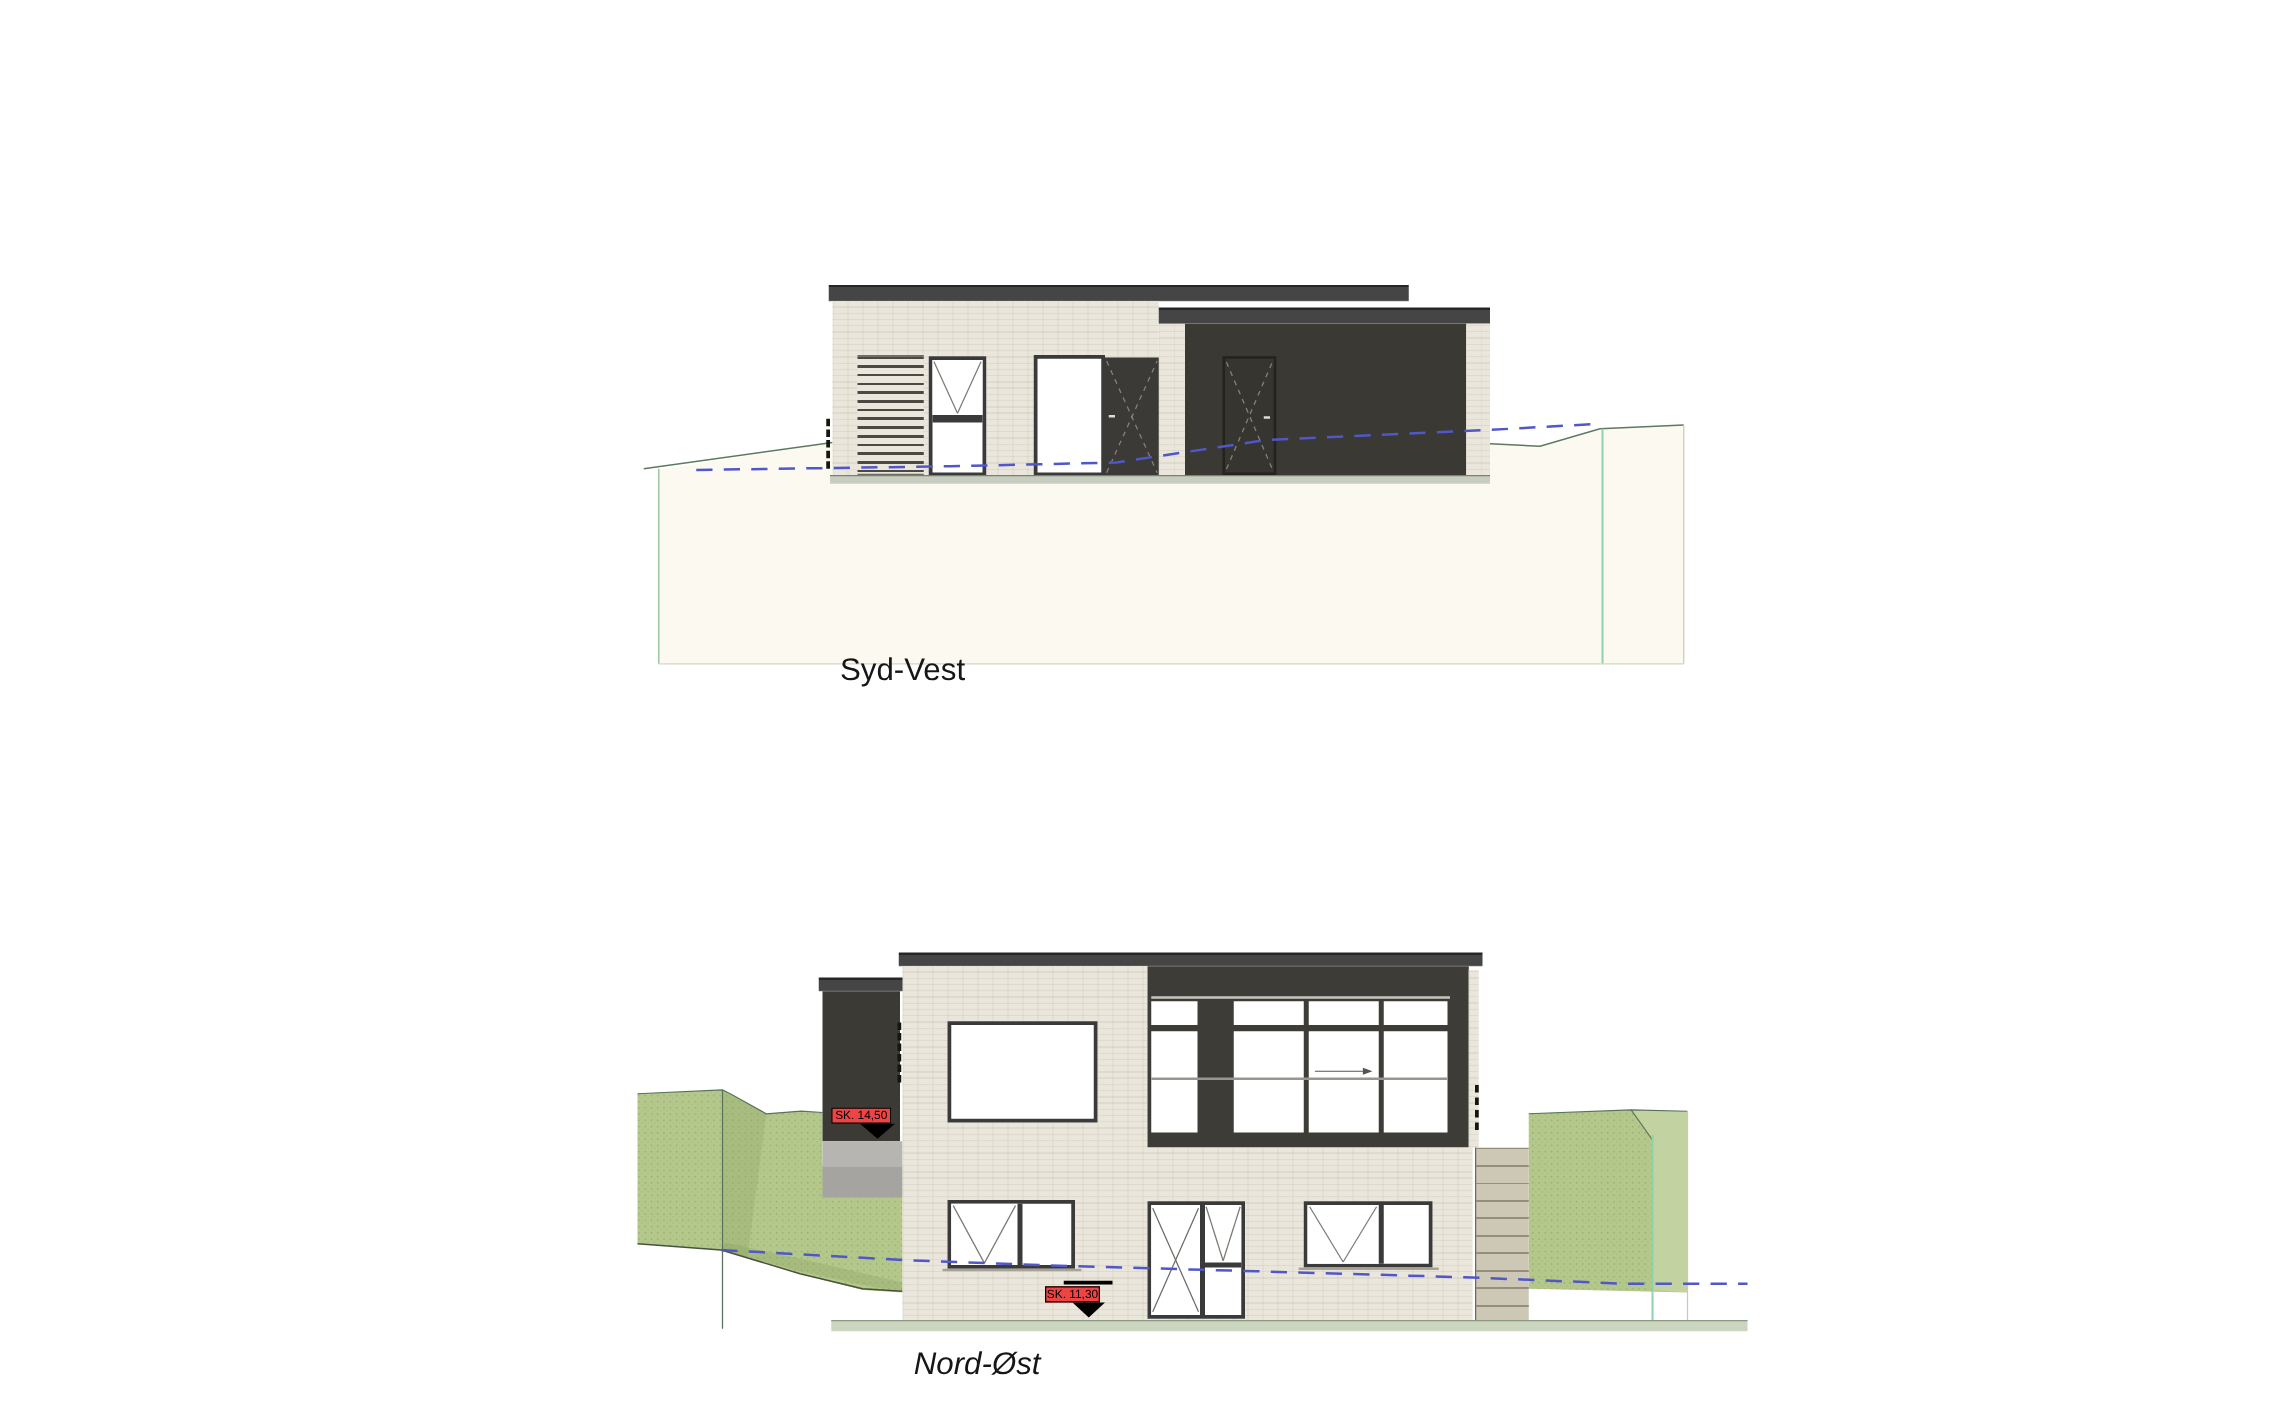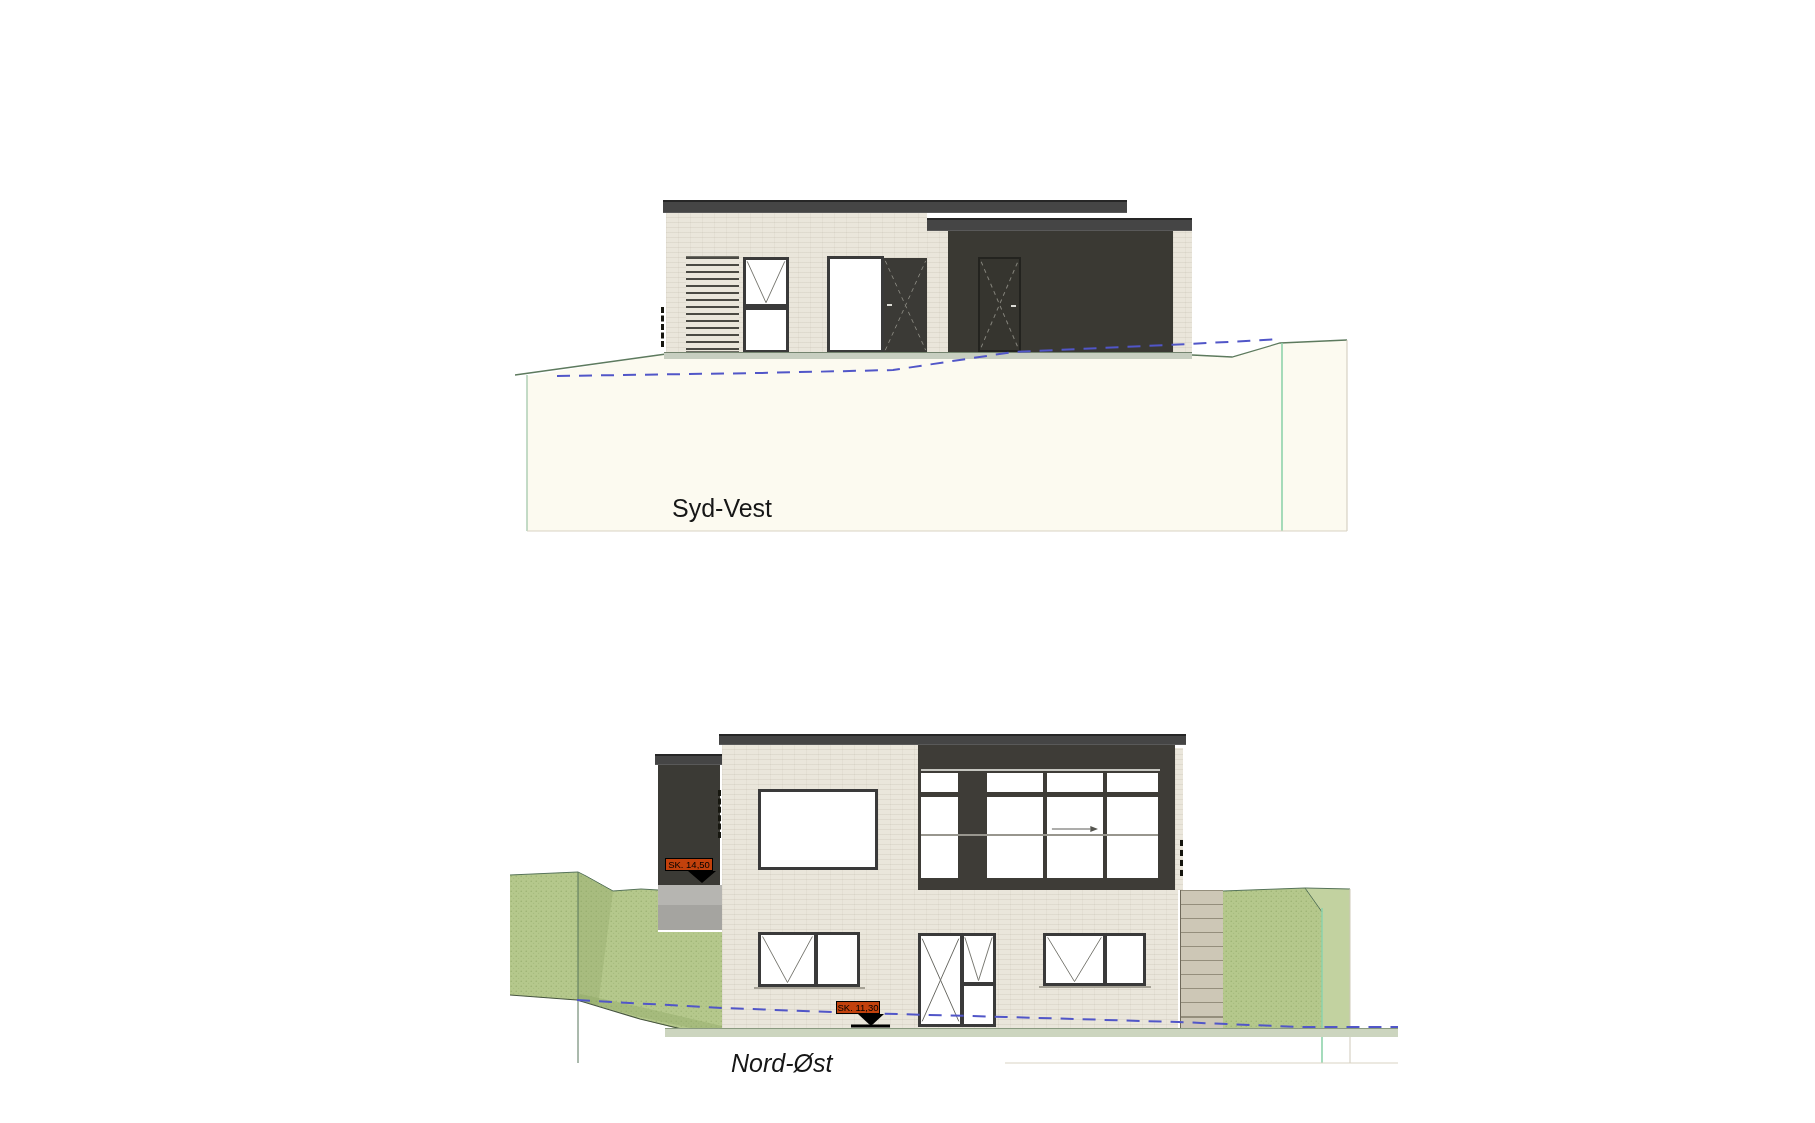--- a/index.html
+++ b/index.html
@@ -1,18 +1,18 @@
 <!DOCTYPE html>
 <html style="--paper: #ffffff; --brick: #eae6db; --darkclad: #3d3c38; --darkdoor: #36352f; --roof: #454545; --roofedge: #262626; --frame: #3a3a3a; --pane: #ffffff; --plinthgreen: #c7cec0; --plinthgray: #a5a4a0; --terrainfill: #fcfaf0; --terrainline: #5d7a5e; --grass: #b5c88c; --grassdark: #8aa362; --grassline: #57745a; --stair: #cdc7b6; --stairline: #948e7c; --dashblue: #5156c8; --brightgreen: #8ed3ab; --faintline: #d9d3c3;"><head>
 <meta charset="utf-8">
 <style>
   html,body{margin:0;padding:0;background:#fff;}
   #stage{position:relative;width:1815px;height:1123px;background:var(--paper,#ffffff);overflow:hidden;
          font-family:"Liberation Sans",sans-serif;}
-  .abs{position:absolute;}
+  .abs{position:absolute;margin-top:28px;}
   .svgfull{position:absolute;left:0;top:0;width:1815px;height:1123px;}
   
   .brick{background-color:var(--brick,#eae6db);
          background-image:repeating-linear-gradient(0deg,rgba(125,115,95,.10) 0 1px,transparent 1px 5px),
                           repeating-linear-gradient(90deg,rgba(125,115,95,.06) 0 1px,transparent 1px 12px);}
   .dark{background:var(--darkclad,#3d3c38);}
   .roofband{background:linear-gradient(180deg,var(--roofedge,#262626) 0 2px,var(--roof,#454545) 2px calc(100% - 1px),#6d6d6d 100%);}
   .frame{border:3px solid var(--frame,#3a3a3a);background:var(--pane,#ffffff);box-sizing:border-box;}
   .pane{position:absolute;background:var(--pane,#ffffff);}
   .bar{position:absolute;background:var(--frame,#3a3a3a);}
@@ -21,21 +21,21 @@
   .dashcol{width:0;border-left:3px dashed #16160f;}
   .stairs{background:repeating-linear-gradient(180deg,var(--stairline,#948e7c) 0 1.5px,transparent 1.5px 14px),var(--stair,#cdc7b6);
           border-left:1px solid #6f695a;box-sizing:border-box;}
   .sill{background:#a6a296;}
   .plinth-sv{background:var(--plinthgreen,#c7cec0);border-top:1px solid #74846f;box-sizing:border-box;}
   .band-gf{background:#ccd5bf;border-top:1px solid #8a9a80;box-sizing:border-box;}
   .plinth-gray{background:linear-gradient(180deg,#b6b5b1 0 45%,var(--plinthgray,#a5a4a0) 45%);}
   .handle{position:absolute;background:#dcdcd6;width:5px;height:2px;}
   
   .biglabel{font-size:25px;color:#161616;white-space:nowrap;}
-  .mkbox{background:#c2410c;border:1px solid #000;font-size:9.5px;line-height:11px;text-align:center;color:#000;
+  .mkbox{background:#ef4444;border:1px solid #000;font-size:9.5px;line-height:11px;text-align:center;color:#000;
          box-sizing:border-box;white-space:nowrap;overflow:hidden;}
   .tri{width:0;height:0;border-left:14px solid transparent;border-right:14px solid transparent;border-top:12px solid #000;}
   .tri.small{border-left-width:13px;border-right-width:13px;}
   
   .terrfill{fill:var(--terrainfill,#fcfaf0);}
   .tline{fill:none;stroke:var(--terrainline,#5d7a5e);stroke-width:1.3;}
   .gline{fill:none;stroke:var(--grassline,#57745a);stroke-width:1;}
   .gline2{fill:none;stroke:#46543f;stroke-width:1.2;}
   .vgreenlight{stroke:#9cc4a4;stroke-width:1.2;}
   .vbright{stroke:var(--brightgreen,#8ed3ab);stroke-width:1.6;}

